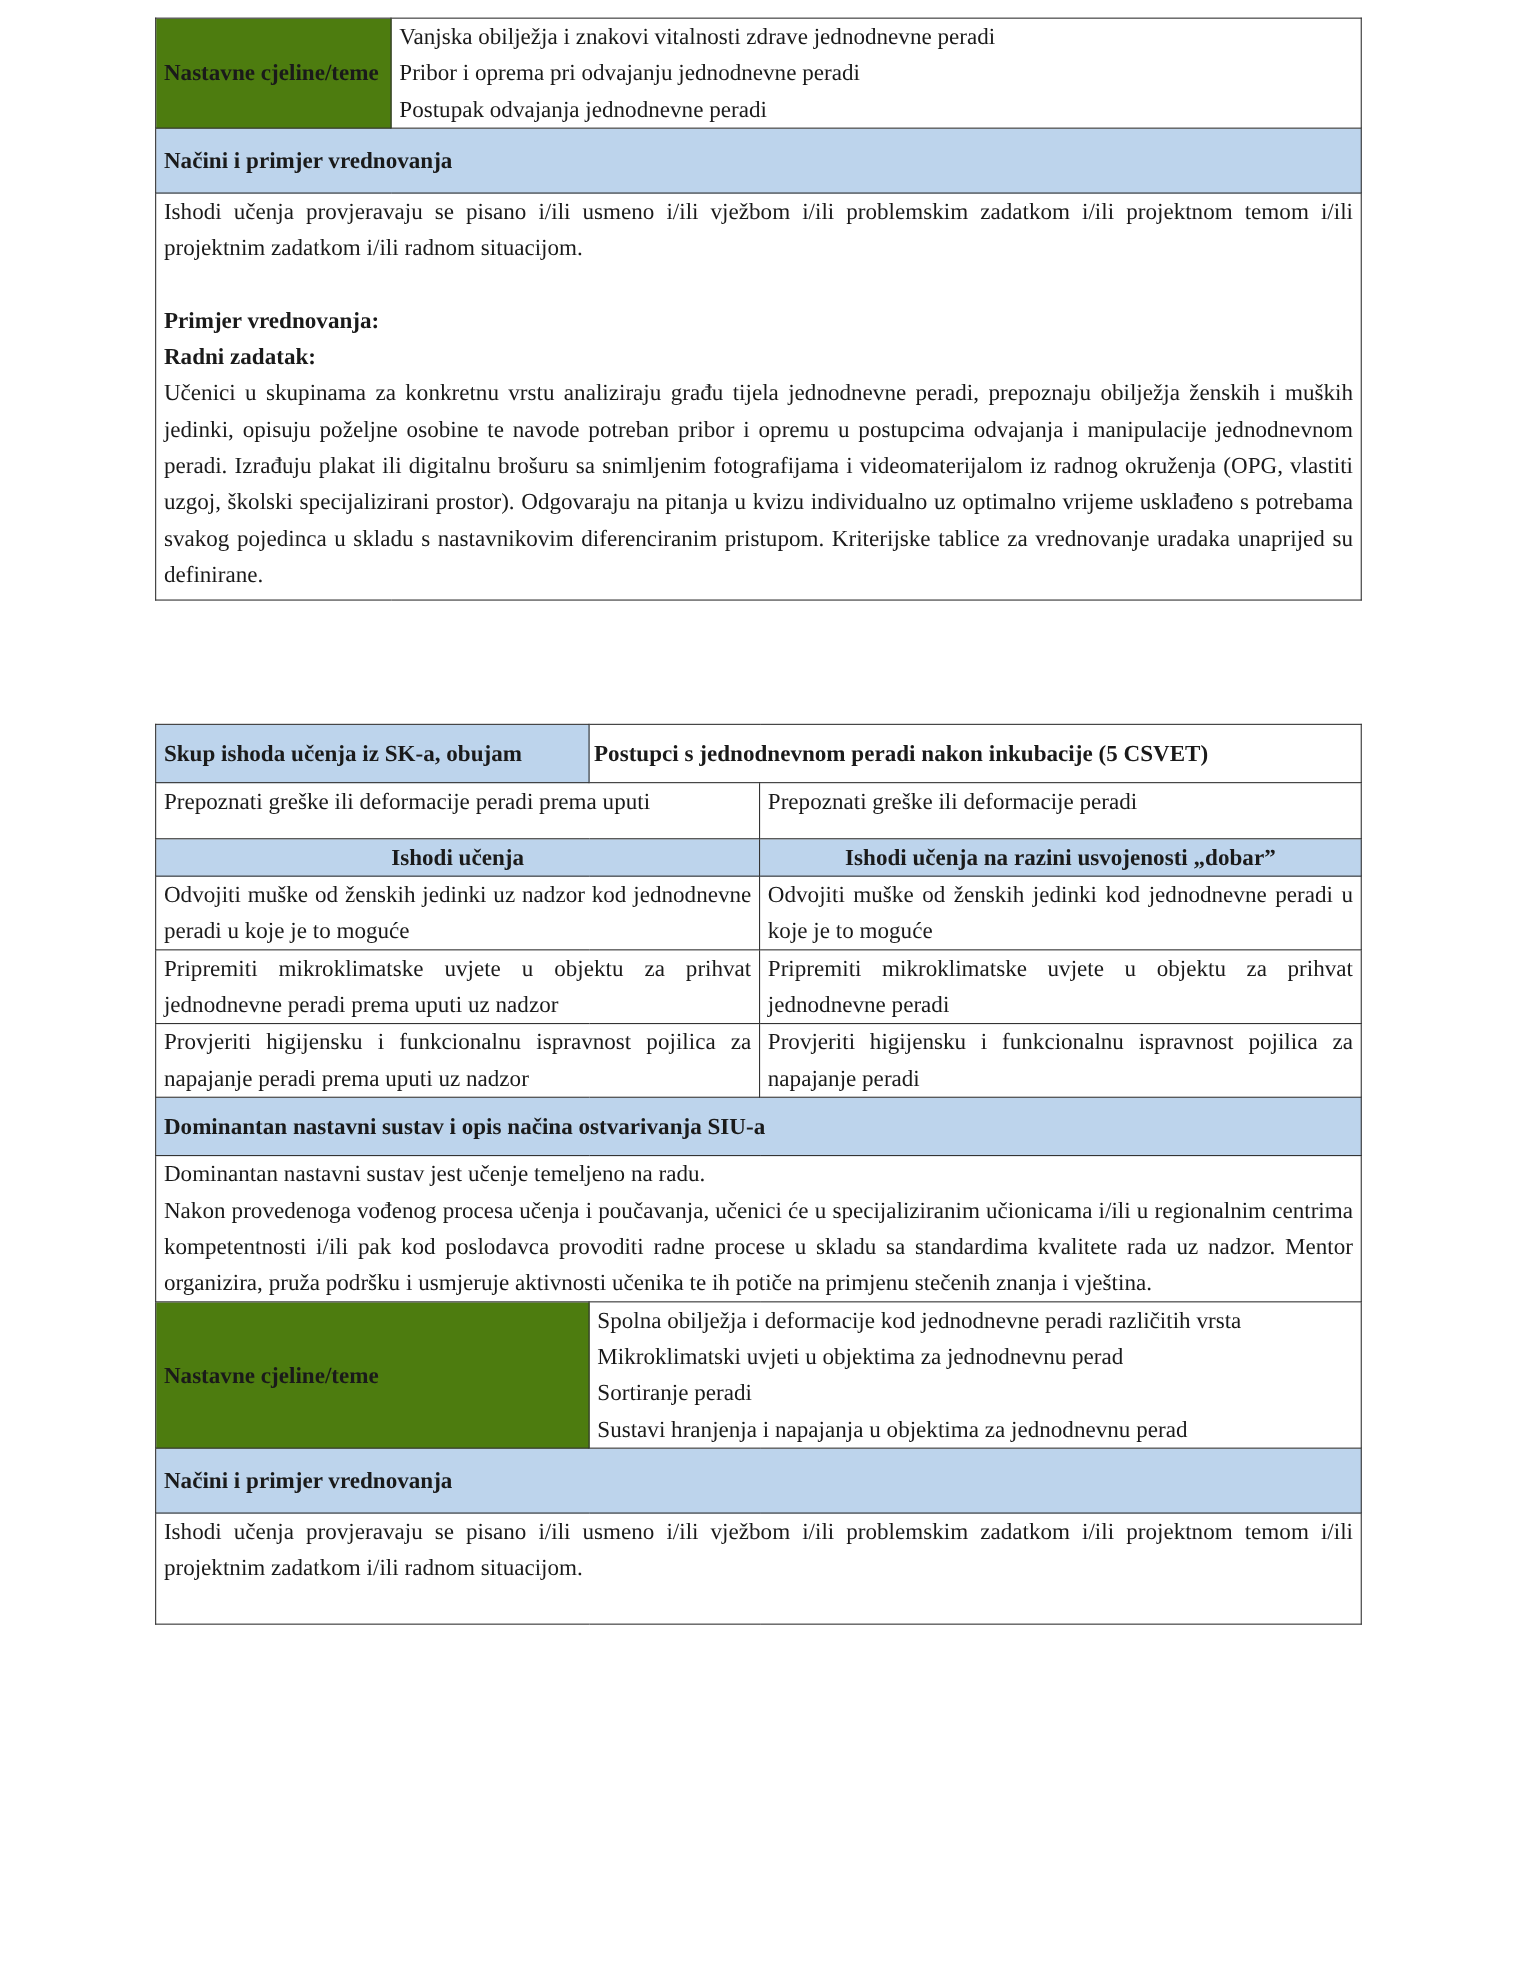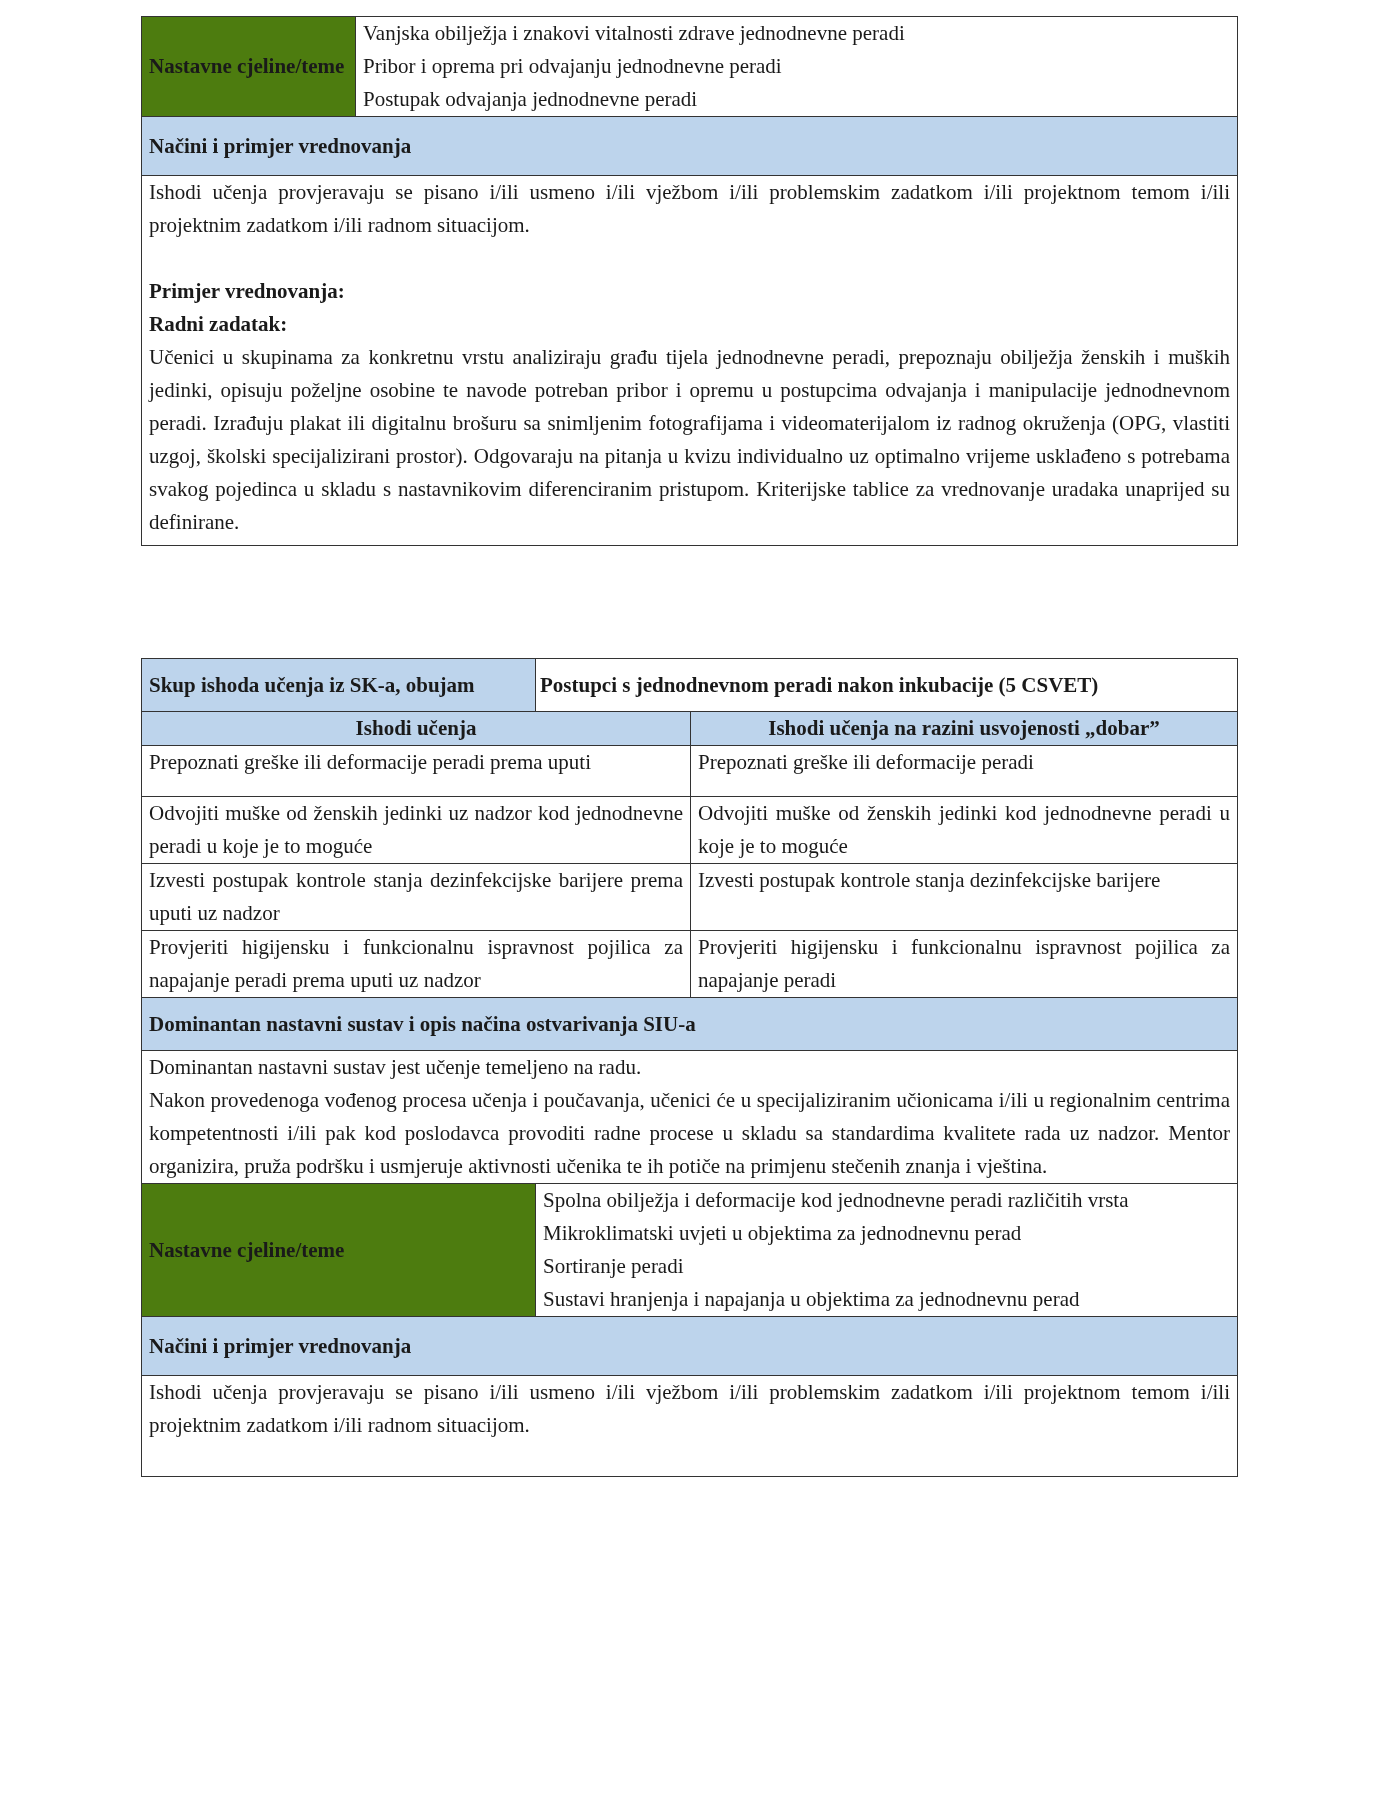--- a/index.html
+++ b/index.html
@@ -56,35 +56,35 @@
   <colgroup>
       <col style="width:394px">
       <col style="width:155px">
       <col>
     </colgroup>
   <tbody>
       <tr data-name="set-row">
     <td class="hdr" style="height:52px; vertical-align:middle;margin-left:19px;" data-name="set-label">Skup ishoda učenja iz SK-a, obujam</td>
     <td colspan="2" class="bold" style="vertical-align:middle; padding-left:4px;" data-name="set-value">Postupci s jednodnevnom peradi nakon inkubacije (5 CSVET)</td>
   </tr>
+  <tr data-name="outcome-row">
+    <td colspan="2" class="just" style="height:50px;" data-name="outcome-cell">Prepoznati greške ili deformacije peradi prema uputi</td>
+    <td class="just" data-name="outcome-good-cell">Prepoznati greške ili deformacije peradi</td>
+  </tr>
   <tr data-name="column-header-row">
     <td colspan="2" class="hdr ctr" data-name="column-header-outcomes">Ishodi učenja</td>
     <td class="hdr ctr" data-name="column-header-good-level">Ishodi učenja na razini usvojenosti „dobar”</td>
-  </tr>
-  <tr data-name="outcome-row">
-    <td colspan="2" class="just" style="height:50px;" data-name="outcome-cell">Prepoznati greške ili deformacije peradi prema uputi</td>
-    <td class="just" data-name="outcome-good-cell">Prepoznati greške ili deformacije peradi</td>
   </tr>
   <tr data-name="outcome-row">
     <td colspan="2" class="just" data-name="outcome-cell">Odvojiti muške od ženskih jedinki uz nadzor kod jednodnevne peradi u koje je to moguće</td>
     <td class="just" data-name="outcome-good-cell">Odvojiti muške od ženskih jedinki kod jednodnevne peradi u koje je to moguće</td>
   </tr>
   <tr data-name="outcome-row">
-    <td colspan="2" class="just" data-name="outcome-cell">Izvesti postupak kontrole stanja dezinfekcijske barijere prema uputi uz nadzor</td>
-    <td class="just" data-name="outcome-good-cell">Izvesti postupak kontrole stanja dezinfekcijske barijere</td>
+    <td colspan="2" class="just" data-name="outcome-cell">Pripremiti mikroklimatske uvjete u objektu za prihvat jednodnevne peradi prema uputi uz nadzor</td>
+    <td class="just" data-name="outcome-good-cell">Pripremiti mikroklimatske uvjete u objektu za prihvat jednodnevne peradi</td>
   </tr>
   <tr data-name="outcome-row">
     <td colspan="2" class="just" data-name="outcome-cell">Provjeriti higijensku i funkcionalnu ispravnost pojilica za napajanje peradi prema uputi uz nadzor</td>
     <td class="just" data-name="outcome-good-cell">Provjeriti higijensku i funkcionalnu ispravnost pojilica za napajanje peradi</td>
   </tr>
   <tr data-name="system-header-row">
     <td colspan="3" class="hdr" style="height:52px; vertical-align:middle;" data-name="system-header">Dominantan nastavni sustav i opis načina ostvarivanja SIU-a</td>
   </tr>
   <tr data-name="system-row">
     <td colspan="3" class="just" data-name="system-cell">

